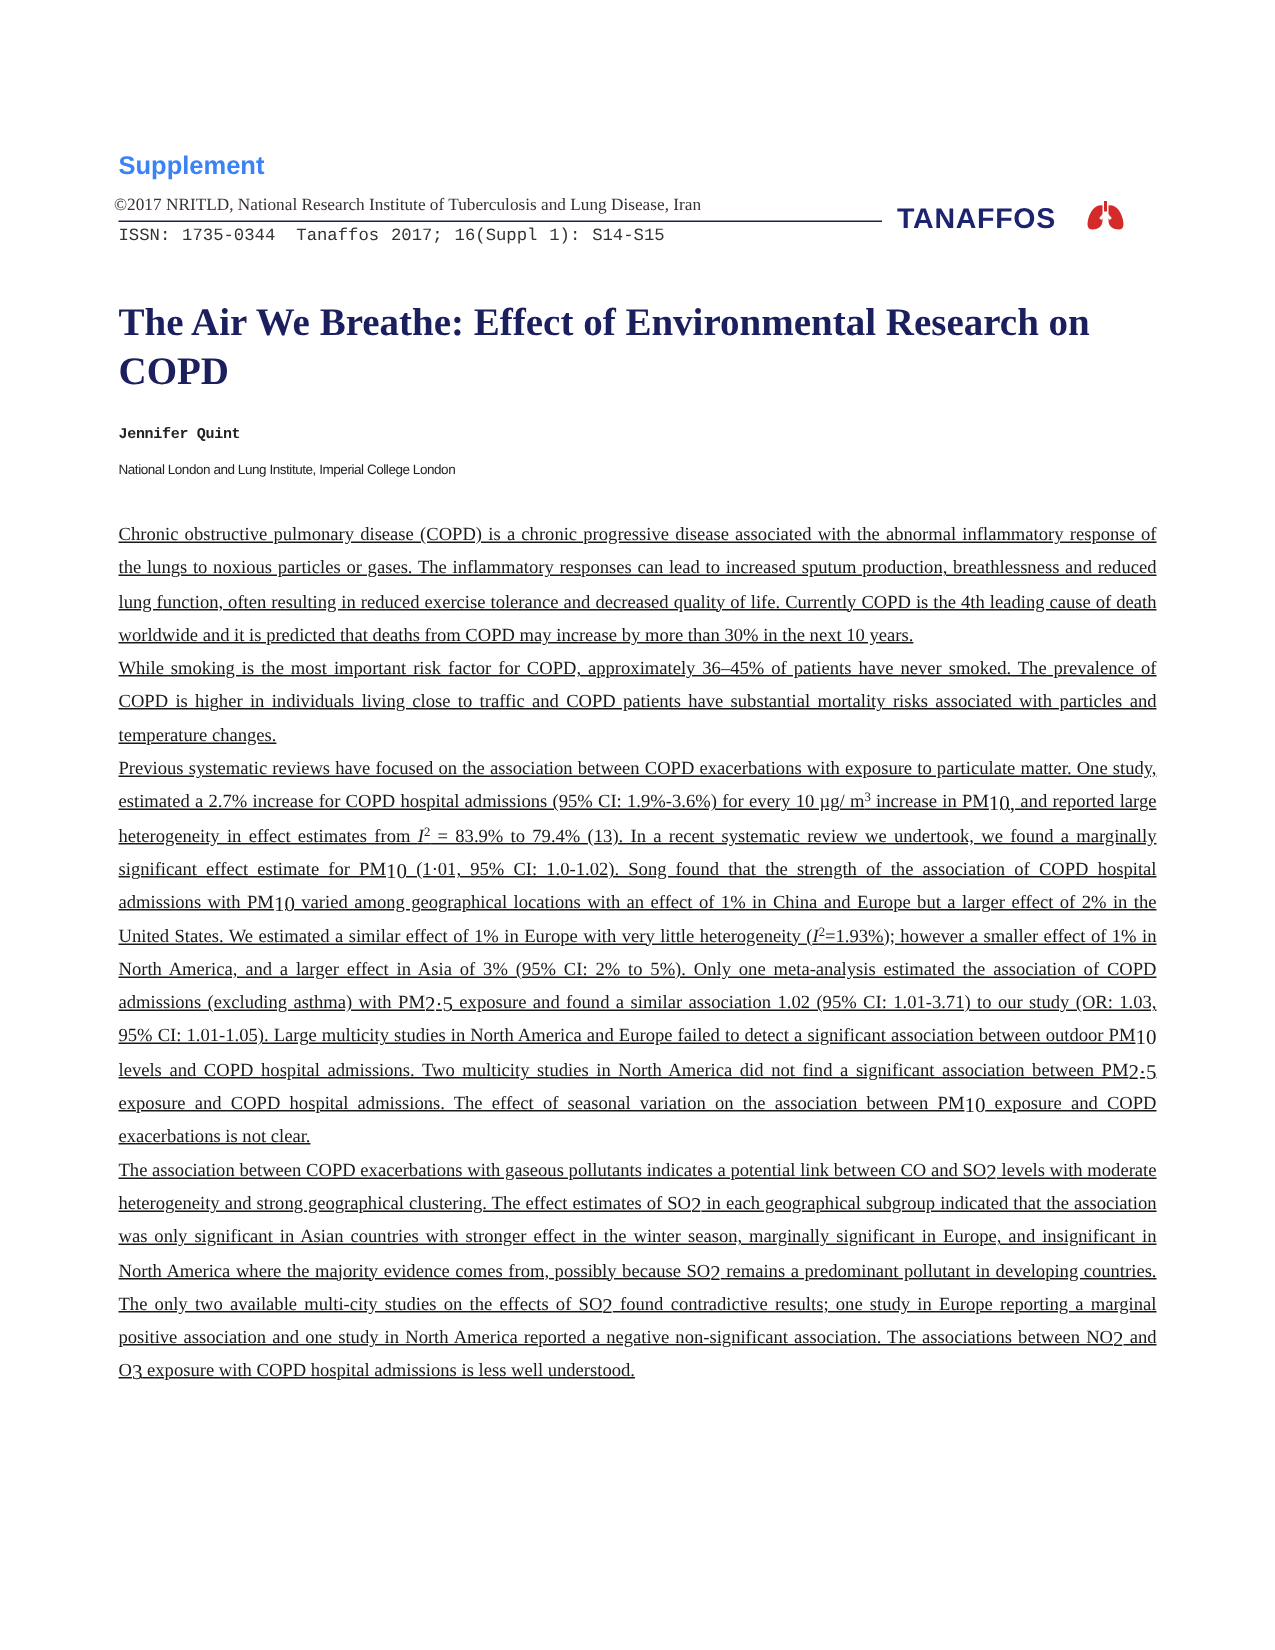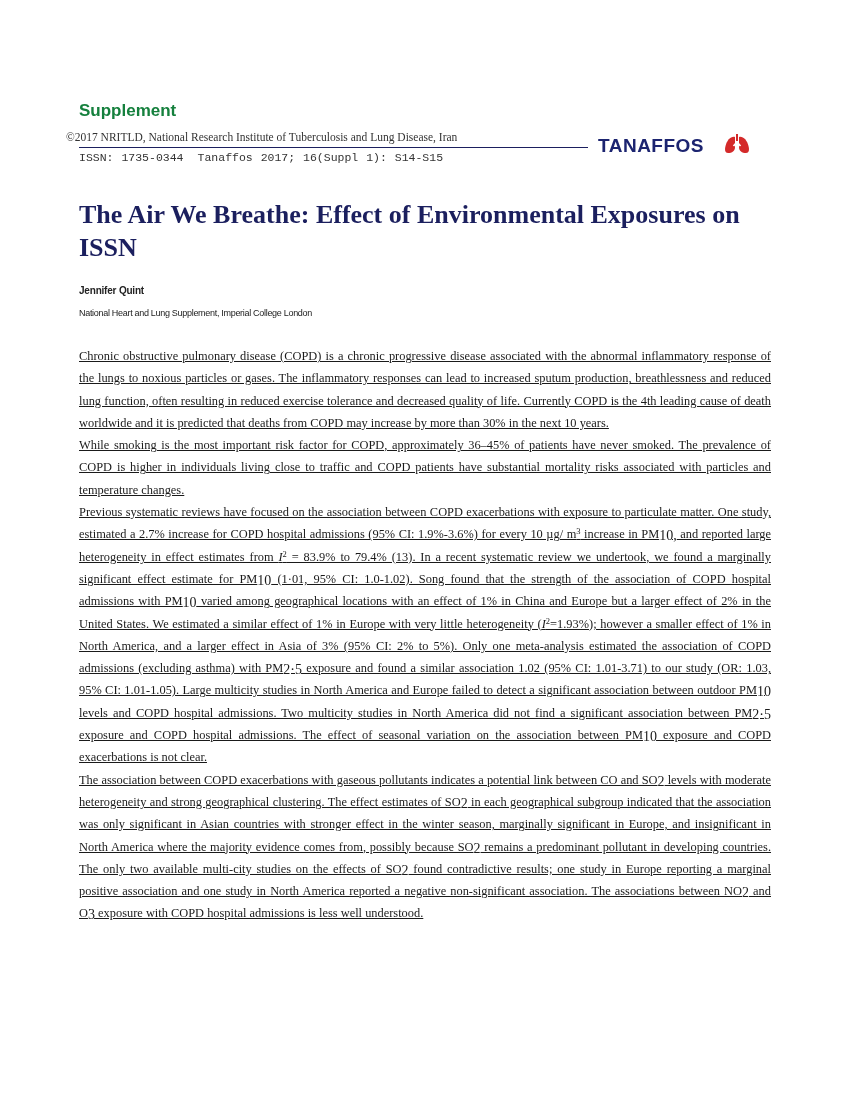--- a/index.html
+++ b/index.html
@@ -1,23 +1,23 @@
 <!DOCTYPE html>
 <html><head>
   <meta charset="utf-8">
   <style>
     html, body { margin: 0; padding: 0; background: #ffffff; }
     body { width: 850px; height: 1100px; position: relative; overflow: hidden; }
     .supplement {
       position: absolute; left: 79px; top: 101px;
       font-family: "Liberation Sans", sans-serif; font-weight: bold;
-      font-size: 17px; color: #15803d;
+      font-size: 17px; color: #3b82f6;
     }
     .copyright {
-      position: absolute; left: 66px; top: 131px;
+      position: absolute; left: 76px; top: 131px;
       font-family: "Liberation Serif", serif; font-size: 11.5px; color: #333; text-align: right;
     }
     .header-rule {
       position: absolute; left: 79px; top: 147px; width: 509px; height: 0;
       border-top: 1px solid #1b1f5e;
     }
     .issn {
       position: absolute; left: 79px; top: 151px;
       font-family: Liberation Mono, monospace; font-size: 11.5px; color: #333;
       word-spacing: 1px;
@@ -31,21 +31,21 @@
       font-family: "Liberation Sans", sans-serif; font-weight: bold;
       font-size: 19px; color: #1c2470; letter-spacing: 0.5px;
     }
     .title {
       position: absolute; left: 79px; top: 198px; width: 700px;
       font-family: "Liberation Serif", serif; font-weight: bold;
       font-size: 26px; line-height: 33px; color: #1b1f5e; margin: 0;
     }
     .author {
       position: absolute; left: 79px; top: 285px;
-      font-family: Liberation Sans, sans-serif; font-weight: bold;
+      font-family: Liberation Mono, monospace; font-weight: bold;
       font-size: 10px; color: #222; letter-spacing: -0.2px;
     }
     .affil {
       position: absolute; left: 79px; top: 308px;
       font-family: "Liberation Sans", sans-serif;
       font-size: 9px; color: #222; letter-spacing: -0.3px;
     }
     .body {
       position: absolute; left: 79px; top: 345px; width: 692px;
       font-family: "Liberation Serif", serif; font-size: 12.4px;
@@ -71,23 +71,23 @@
     <span>
       <svg width="26" height="20" viewBox="0 0 26 20">
         <path d="M11 3 C 7 2, 3 6, 1.5 12 C 0.5 16, 1 19, 4 19 C 8 19, 11 17, 11 13 Z" fill="#d42a2a"></path>
         <path d="M15 3 C 19 2, 23 6, 24.5 12 C 25.5 16, 25 19, 22 19 C 18 19, 15 17, 15 13 Z" fill="#d42a2a"></path>
         <path d="M13 0 L13 10 M13 8 L9.5 12 M13 8 L16.5 12" stroke="#ffffff" stroke-width="1.8" fill="none"></path>
         <path d="M13 0 L13 7" stroke="#d42a2a" stroke-width="2"></path>
       </svg>
     </span>
   </div>
 
-  <h1 class="title">The Air We Breathe: Effect of Environmental Exposures on ISSN</h1>
+  <h1 class="title">The Air We Breathe: Effect of Environmental Research on COPD</h1>
   <div class="author">Jennifer Quint</div>
-  <div class="affil">National Heart and Lung Supplement, Imperial College London</div>
+  <div class="affil">National London and Lung Institute, Imperial College London</div>
 
   <div class="body" id="body">
       <p>Chronic obstructive pulmonary disease (COPD) is a chronic progressive disease associated with the abnormal inflammatory response of the lungs to noxious particles or gases. The inflammatory responses can lead to increased sputum production, breathlessness and reduced lung function, often resulting in reduced exercise tolerance and decreased quality of life. Currently COPD is the 4th leading cause of death worldwide and it is predicted that deaths from COPD may increase by more than 30% in the next 10 years.</p>
       <p>While smoking is the most important risk factor for COPD, approximately 36–45% of patients have never smoked. The prevalence of COPD is higher in individuals living close to traffic and COPD patients have substantial mortality risks associated with particles and temperature   changes.</p>
       <p>Previous systematic reviews have focused on the association between COPD exacerbations with exposure to particulate matter. One study, estimated a 2.7% increase for COPD hospital admissions (95% CI: 1.9%-3.6%) for every 10 µg/ m<sup>3</sup> increase in PM<sub>10,</sub> and reported large heterogeneity in effect estimates from <i>I</i><sup>2</sup> = 83.9% to 79.4% (13). In a recent systematic review we undertook, we found a marginally significant effect estimate for PM<sub>10</sub> (1·01, 95% CI: 1.0-1.02). Song found that the strength of the association of COPD hospital admissions with PM<sub>10</sub> varied among geographical locations with an effect of 1% in China and Europe but a larger effect of 2% in the United States. We estimated a similar effect of 1% in Europe with very little heterogeneity (<i>I</i><sup>2</sup>=1.93%); however a smaller effect of 1% in North America, and a larger effect in Asia of 3% (95% CI: 2% to 5%). Only one meta-analysis estimated the association of COPD admissions (excluding asthma) with PM<sub>2·5</sub> exposure and found a similar association 1.02 (95% CI: 1.01-3.71) to our study (OR: 1.03, 95% CI: 1.01-1.05). Large multicity studies in North America and Europe failed to detect a significant association between outdoor PM<sub>10</sub> levels and COPD hospital admissions. Two multicity studies in North America did not find a significant association between PM<sub>2·5</sub> exposure and COPD hospital admissions. The effect of seasonal variation on the association between PM<sub>10</sub> exposure and COPD exacerbations is not clear.</p>
       <p>The association between COPD exacerbations with gaseous pollutants indicates a potential link between CO and SO<sub>2</sub> levels with moderate heterogeneity and strong geographical clustering. The effect estimates of SO<sub>2</sub> in each geographical subgroup indicated that the association was only significant in Asian countries with stronger effect in the winter season, marginally significant in Europe, and insignificant in North America where the majority evidence comes from, possibly because SO<sub>2</sub> remains a predominant pollutant in developing countries. The only two available multi-city studies on the effects of SO<sub>2</sub> found contradictive results; one study in Europe reporting a marginal positive association and one study in North America reported a negative non-significant association. The associations between NO<sub>2</sub> and O<sub>3</sub> exposure with COPD hospital admissions is less well understood.</p>
     </div>
 </div>
 
 </body></html>

